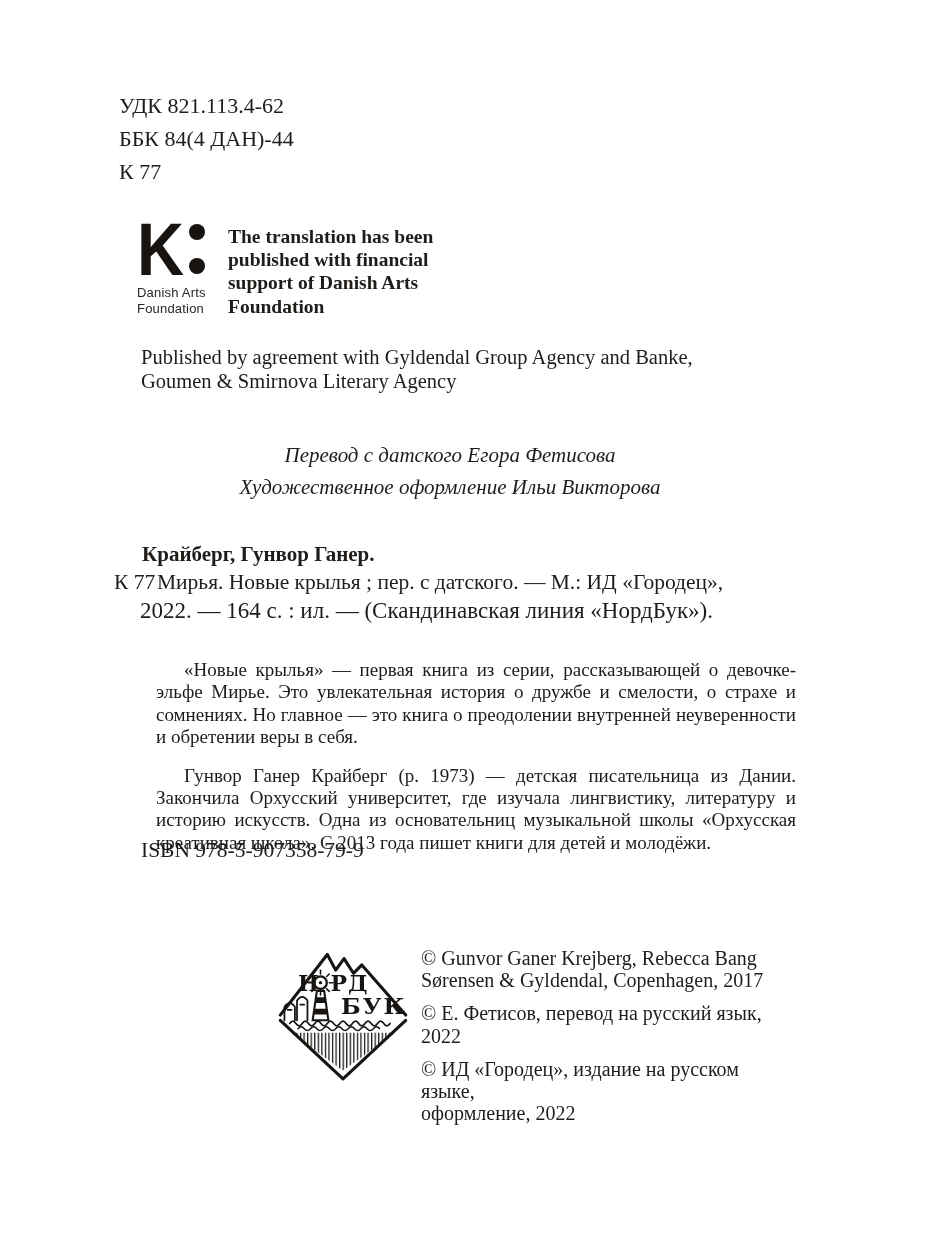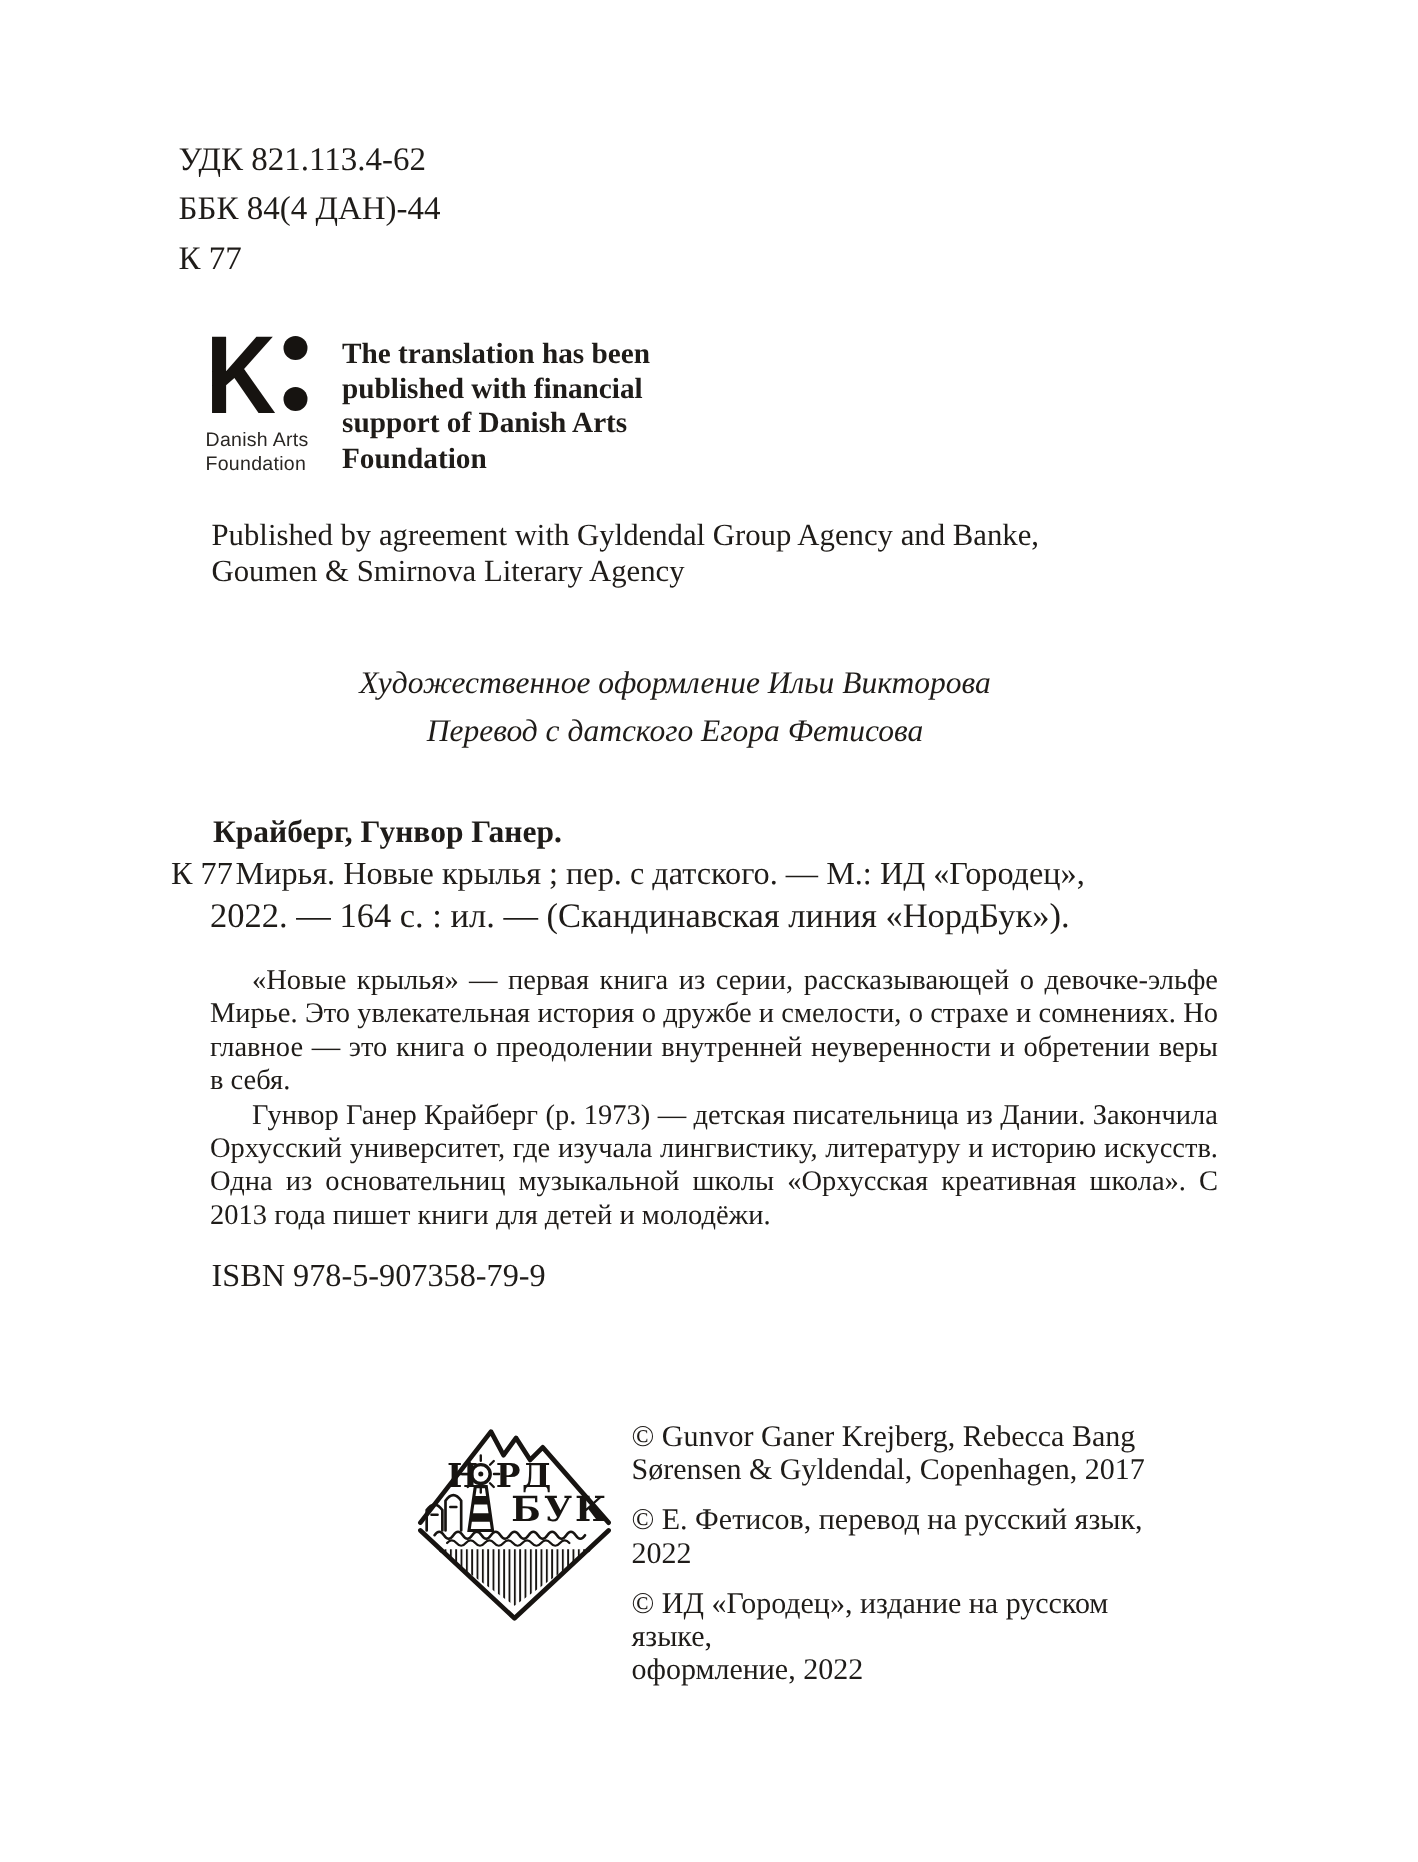--- a/index.html
+++ b/index.html
@@ -38,21 +38,21 @@
   .credits{left:140px;top:439px;width:620px;text-align:center;
     font-style:italic;font-size:21px;line-height:32px;}
 
   .bib-author{left:142px;top:542px;font-size:21px;font-weight:bold;}
   .bib-sign{left:114px;top:570px;font-size:21.5px;}
   .bib-line1{left:157px;top:570px;font-size:21.5px;}
   .bib-line2{left:140px;top:598px;font-size:23px;}
 
   .annotation{left:140px;top:643px;width:672px;font-size:19px;line-height:22.4px;
     text-align:justify;}
-  .annotation p{margin:0;text-indent:28px;}
+  .annotation p{margin:16px;text-indent:28px;}
 
   .isbn{left:141px;top:838px;font-size:21.5px;}
 
   .nordbook{left:274px;top:944px;width:138px;height:138px;}
   .nordbook svg{display:block;width:138px;height:138px;}
   .nb-stroke{fill:none;stroke:#171411;stroke-linejoin:round;stroke-linecap:round;}
   .nb-text{font-family:"DejaVu Serif","Liberation Serif",serif;font-weight:bold;fill:#171411;}
 
   .copyrights{left:421px;top:947px;width:370px;font-size:20px;line-height:22.2px;}
   .copyright-item{margin:0 0 11px 0;}
@@ -78,22 +78,22 @@
 
 <div class="abs eng-note prelines">The translation has been
 published with financial
 support of Danish Arts
 Foundation</div>
 
 <div class="abs agreement prelines">Published by agreement with Gyldendal Group Agency and Banke,
 Goumen &amp; Smirnova Literary Agency</div>
 
 <div class="abs credits">
+  <div>Перевод с датского Егора Фетисова</div>
   <div>Художественное оформление Ильи Викторова</div>
-  <div>Перевод с датского Егора Фетисова</div>
 </div>
 
 <div class="abs bib-author">Крайберг, Гунвор Ганер.</div>
 <div class="abs bib-sign">К 77</div>
 <div class="abs bib-line1">Мирья. Новые крылья ; пер. с датского. — М.: ИД «Городец»,</div>
 <div class="abs bib-line2">2022. — 164 с. : ил. — (Скандинавская линия «НордБук»).</div>
 
 <div class="abs annotation">
   <p>«Новые крылья» — первая книга из серии, рассказывающей о девочке-эльфе Мирье. Это увлекательная история о дружбе и смелости, о страхе и сомнениях. Но главное — это книга о преодолении внутренней неуверенности и обретении веры в себя.</p>
   <p>Гунвор Ганер Крайберг (р. 1973) — детская писательница из Дании. Закончила Орхусский университет, где изучала лингвистику, литературу и историю искусств. Одна из основательниц музыкальной школы «Орхусская креативная школа». С 2013 года пишет книги для детей и молодёжи.</p>

